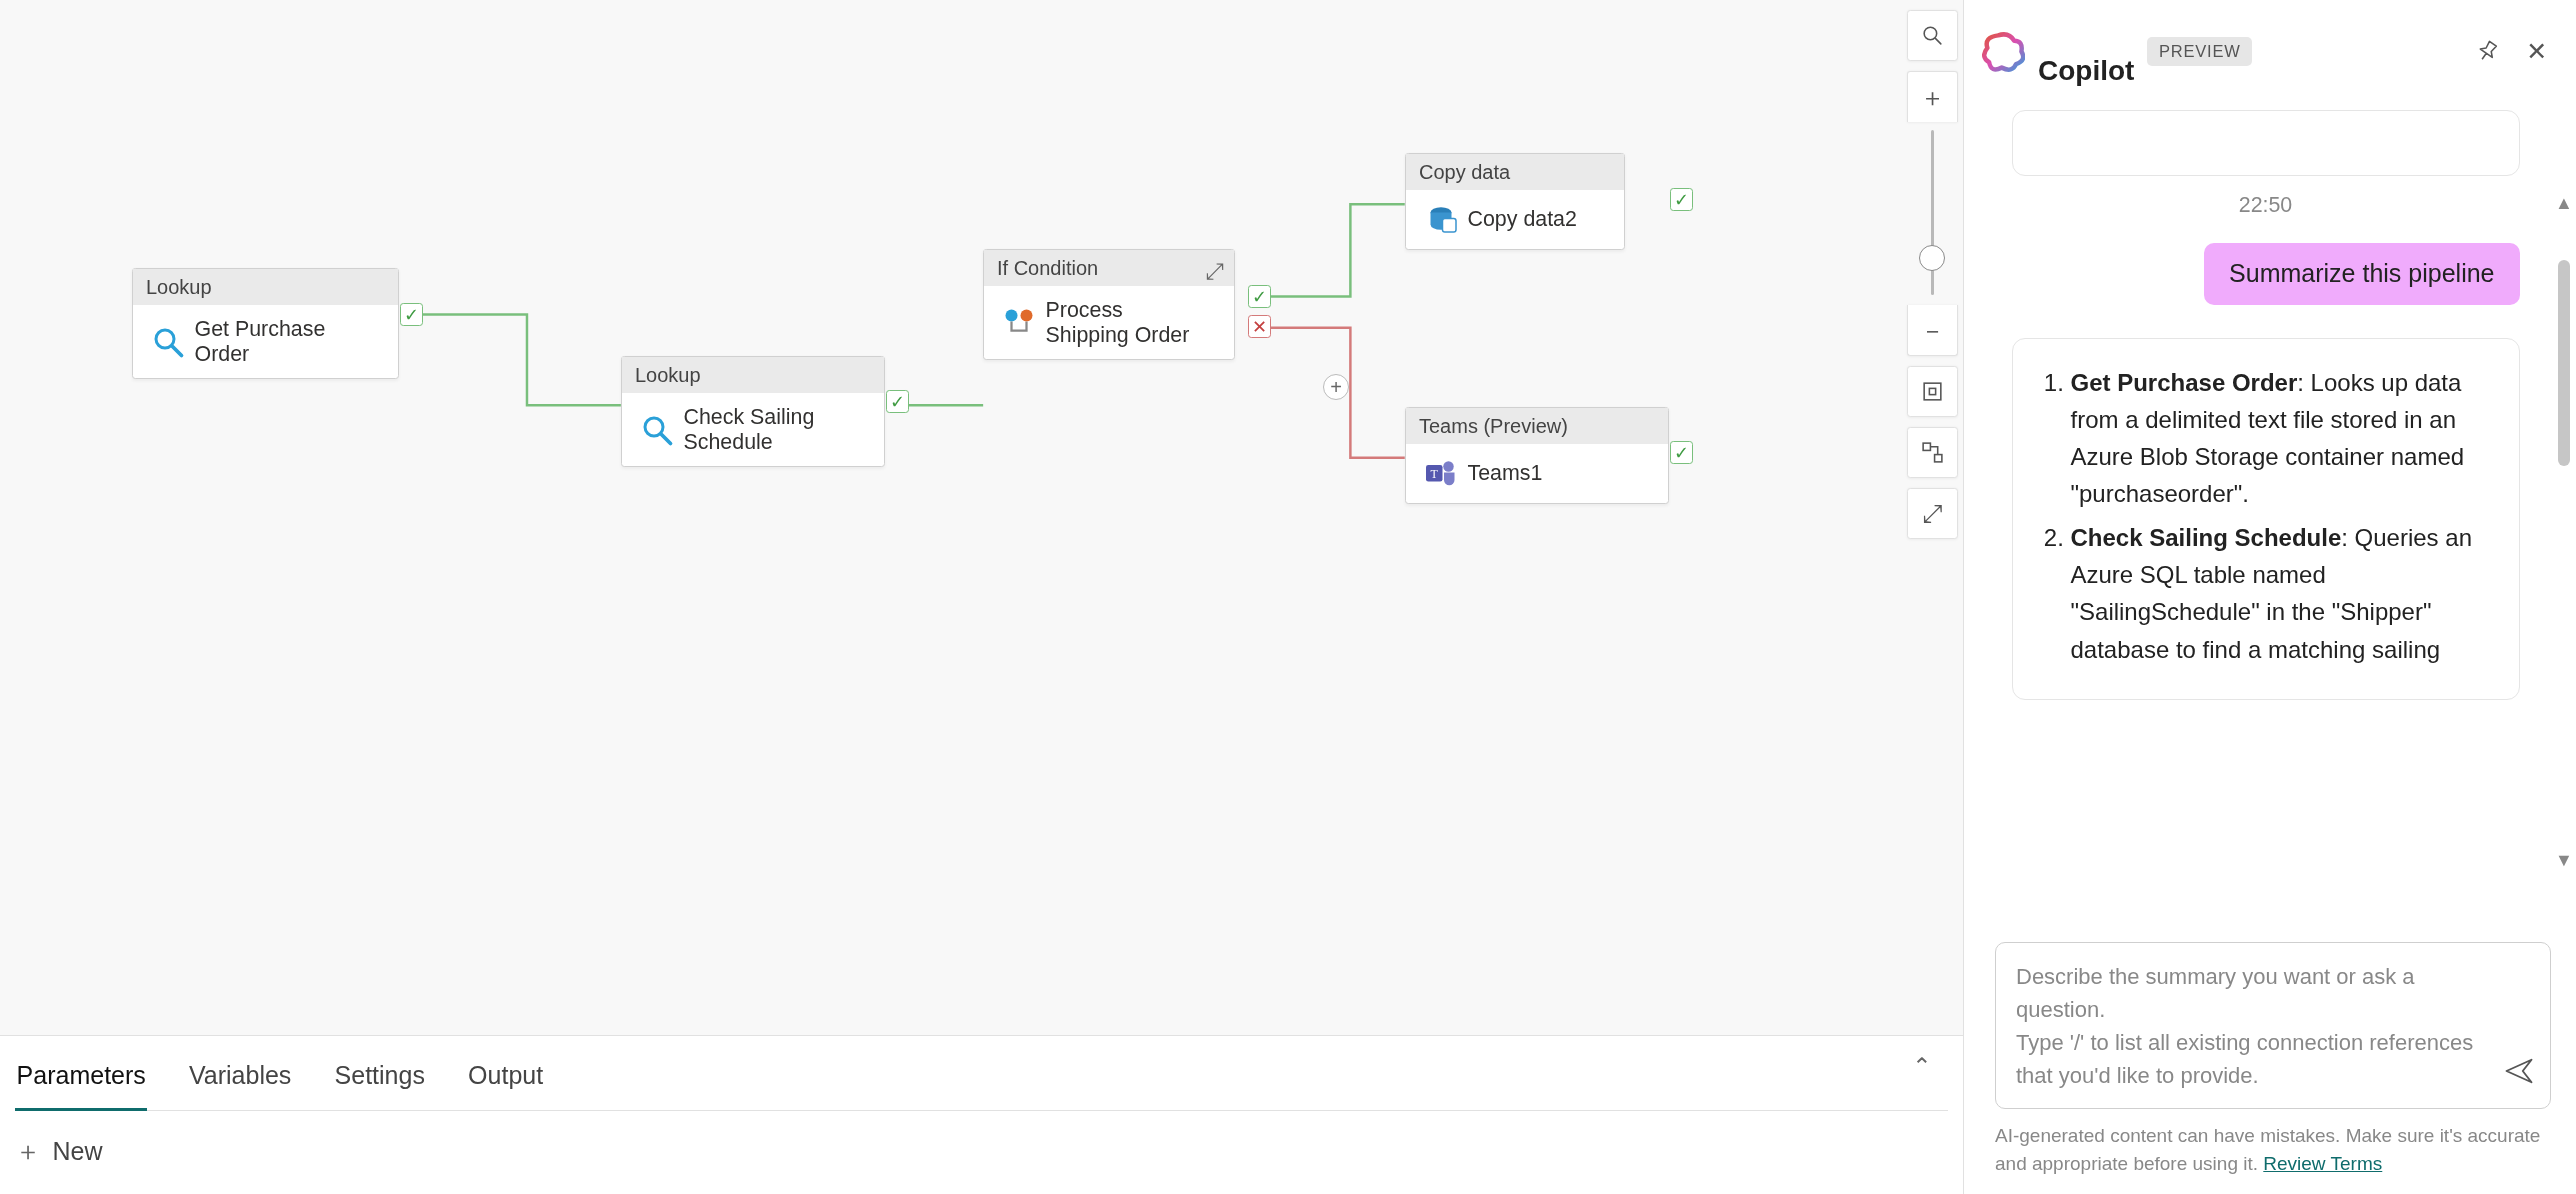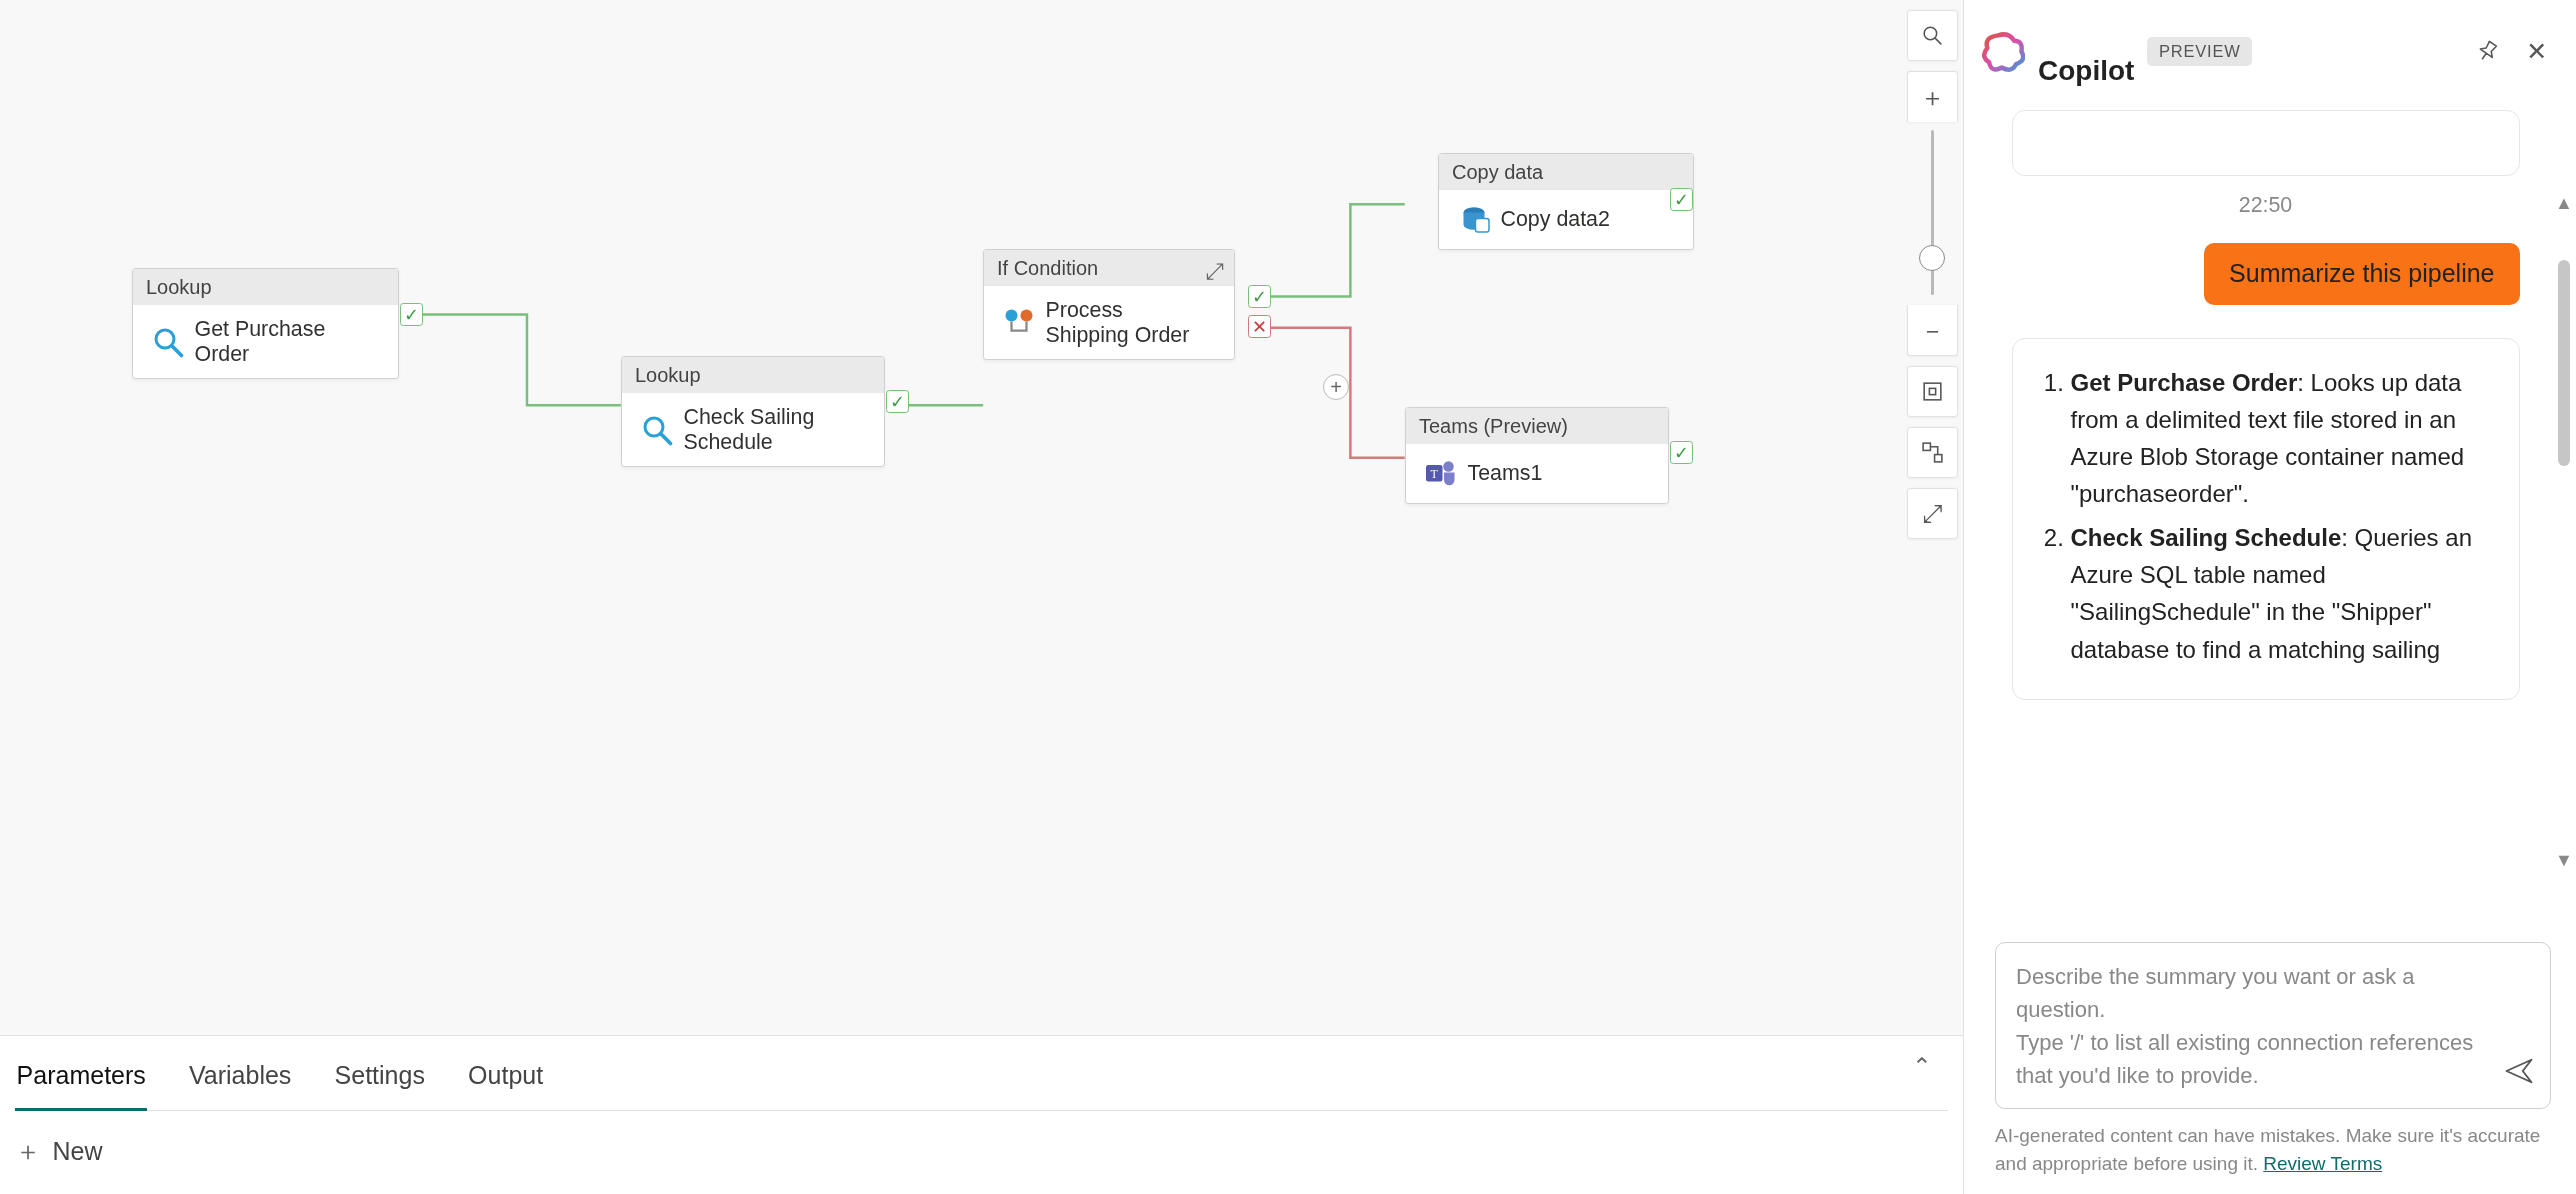--- a/index.html
+++ b/index.html
@@ -49,21 +49,21 @@
   .cp-logo { width:43px; height:43px; }
   .cp-title { font-size:28px; font-weight:600; color:#222;margin-top:40px; }
   .cp-badge { background:#e6e6e6; color:#555; font-size:16.5px; padding:5px 11.5px; border-radius:5px; letter-spacing:0.8px; }
   .cp-header-spacer { flex:1; }
   .cp-hbtn { width:36px; height:36px; display:flex; align-items:center; justify-content:center; color:#555; font-size:25px; cursor:pointer; }
 
   .cp-body { flex:1; position:relative; overflow:hidden; padding:0 25px 0 31px; }
   .cp-scroll { height:100%; overflow-y:auto; padding-right:15px; }
   .cp-topcard { border:0.8px solid #e5e5e5; border-radius:13px; height:66px; margin:8.2px 16.5px 8.2px; background:#fff; }
   .cp-time { text-align:center; color:#888; font-size:21.4px; margin:16.5px 0 25px; }
-  .cp-userbubble { float:right; clear:both; background:#f97316; color:#222; padding:16.5px 25px; border-radius:10px; font-size:25px; margin:0 16.5px 33px 0; }
+  .cp-userbubble { float:right; clear:both; background:#f0abfc; color:#222; padding:16.5px 25px; border-radius:10px; font-size:25px; margin:0 16.5px 33px 0; }
   .cp-aiblock { clear:both; border:0.8px solid #e5e5e5; border-radius:13px; padding:25px 30px; margin:0 16.5px 16.5px; font-size:24px; line-height:1.55; color:#222; }
   .cp-aiblock ol { margin:0; padding-left:28px; }
   .cp-aiblock li { margin-bottom:6.6px; }
 
   .cp-inputwrap { padding:13px 25px 8.2px 31px; }
   .cp-input { border:0.8px solid #cfcfcf; border-radius:10px; padding:16.5px 58px 16.5px 20px; position:relative; min-height:165px; }
   .cp-placeholder { color:#888; font-size:22px; line-height:1.5; white-space:pre-wrap; }
   .cp-send { position:absolute; right:16.5px; bottom:15px; font-size:30px; color:#555; cursor:pointer; }
 
   .cp-footer { padding:5px 25px 16.5px 31px; font-size:19px; color:#888; line-height:1.45; }
@@ -132,21 +132,21 @@
             <circle cx="34" cy="14" r="8" fill="#e06a2a"></circle>
             <path d="M14 22 V34 H34 V22" fill="none" stroke="#888" stroke-width="3"></path>
           </svg>
         </span>
         <span style="max-width:165px;">Process Shipping Order</span>
       </div>
     </div>
     <div class="port" style="left:1248px; top:285px;">✓</div>
     <div class="port fail" style="left:1248px; top:315px;">✕</div>
 
-    <div class="node" style="left:1438px; top:153px; width:256px;">
+    <div class="node" style="left:1405px; top:153px; width:220px;">
       <div class="node-header">Copy data</div>
       <div class="node-body">
         <span class="node-icon">
           <svg viewBox="0 0 48 48">
             <ellipse cx="24" cy="14" rx="14" ry="7" fill="#2a7fb8"></ellipse>
             <path d="M10 14 V30 a14 7 0 0 0 28 0 V14" fill="#3a94cf"></path>
             <rect x="26" y="22" width="18" height="18" rx="3" fill="#fff" stroke="#3a94cf" stroke-width="2"></rect>
           </svg>
         </span>
         <span>Copy data2</span>

